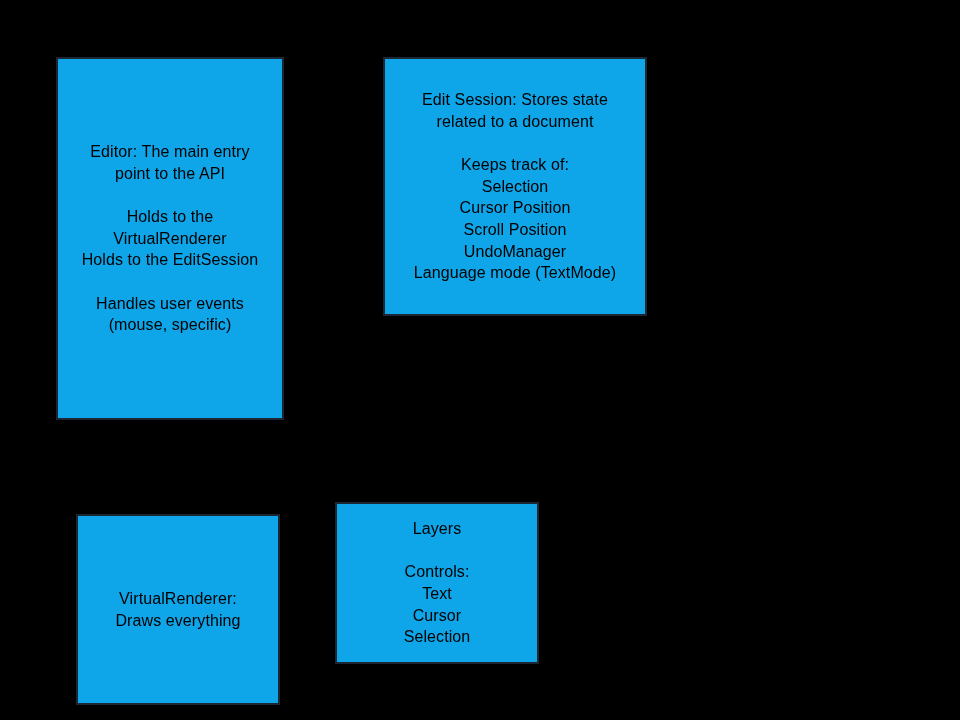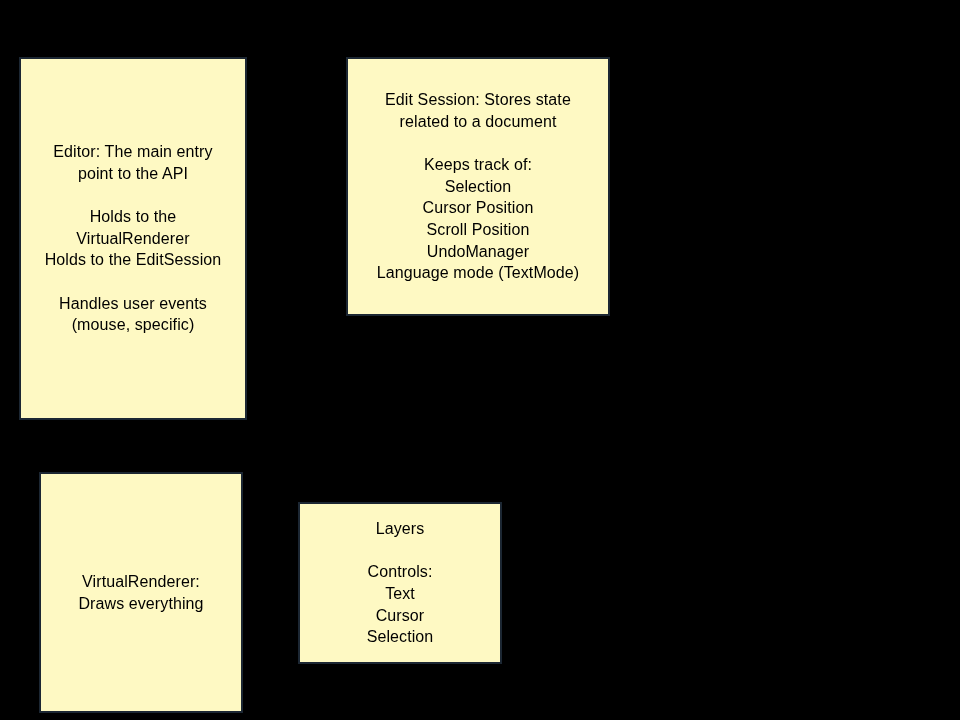--- a/index.html
+++ b/index.html
@@ -11,41 +11,42 @@
     position: relative;
     width: 960px;
     height: 720px;
     background: #000000;
     overflow: hidden;
     font-family: "Liberation Sans", "DejaVu Sans", sans-serif;
   }
   .diagram-box {
     position: absolute;
     box-sizing: border-box;
-    background: #fef9c3;
+    background: #0ea5e9;
     border: 2px solid #1c2733;
     display: flex;
     align-items: center;
     justify-content: flex-start;
+    margin-left: 37px;
   }
   .diagram-box .box-text {
     display: block;
     width: 100%;
     text-align: center;
     white-space: pre-line;
     color: #000000;
     font-size: 16px;
     line-height: 21.7px;
     letter-spacing: 0.1px;
   }
   .box-editor          { left: 19px;  top: 57px;  width: 228px; height: 363px; }
   .box-edit-session    { left: 346px; top: 57px;  width: 264px; height: 259px; }
   .box-document        { left: 731px; top: 56px;  width: 201px; height: 260px; }
   .box-textmode        { left: 730px; top: 366px; width: 202px; height: 193px; }
-  .box-virtualrenderer { left: 39px;  top: 472px; width: 204px; height: 241px; }
+  .box-virtualrenderer { left: 39px;  top: 514px; width: 204px; height: 191px; }
   .box-layers          { left: 298px; top: 502px; width: 204px; height: 162px; }
 </style>
 </head>
 <body>
 
 <div class="canvas">
 
   <div class="diagram-box box-editor">
     <span class="box-text">Editor: The main entry
 point to the API

